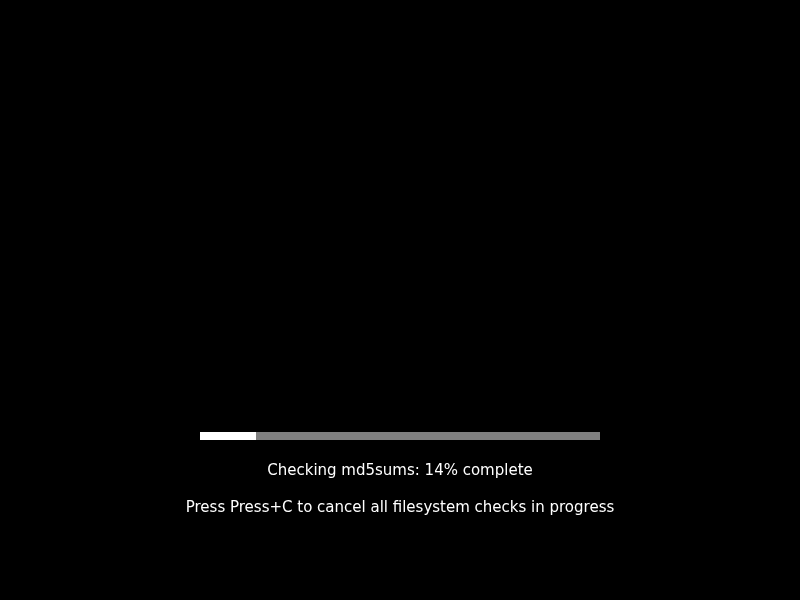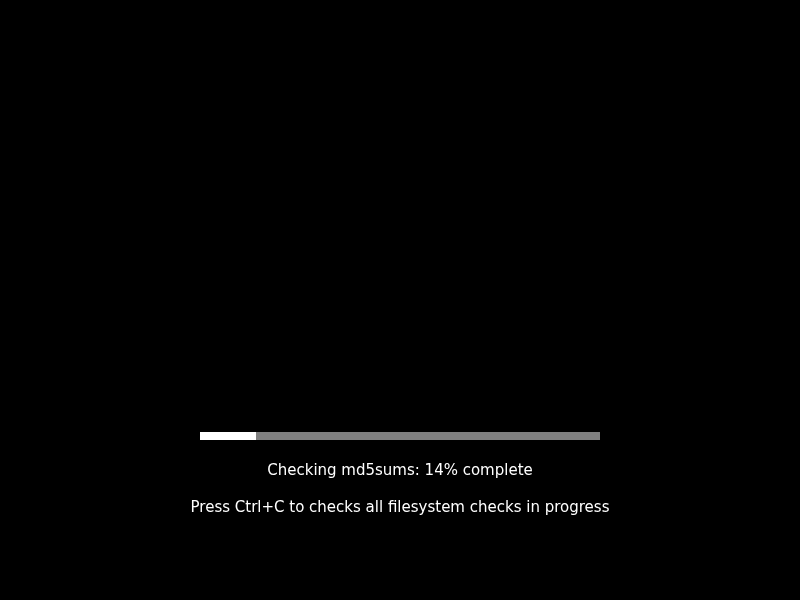--- a/index.html
+++ b/index.html
@@ -63,16 +63,16 @@
 
   <div id="progress-area">
 
     <div id="progress-bar" style="background: rgb(128, 128, 128);">
       <div id="progress-fill" style="width: 14%; background: rgb(255, 255, 255);"></div>
     </div>
 
     <div class="status-line" id="status-primary">Checking md5sums: 14% complete</div>
 
 
-    <div class="status-line" id="status-hint">Press Ctrl+C to checks all filesystem checks in progress</div>
+    <div class="status-line" id="status-hint">Press Press+C to cancel all filesystem checks in progress</div>
 
   </div>
 </div>
 
 </body></html>

